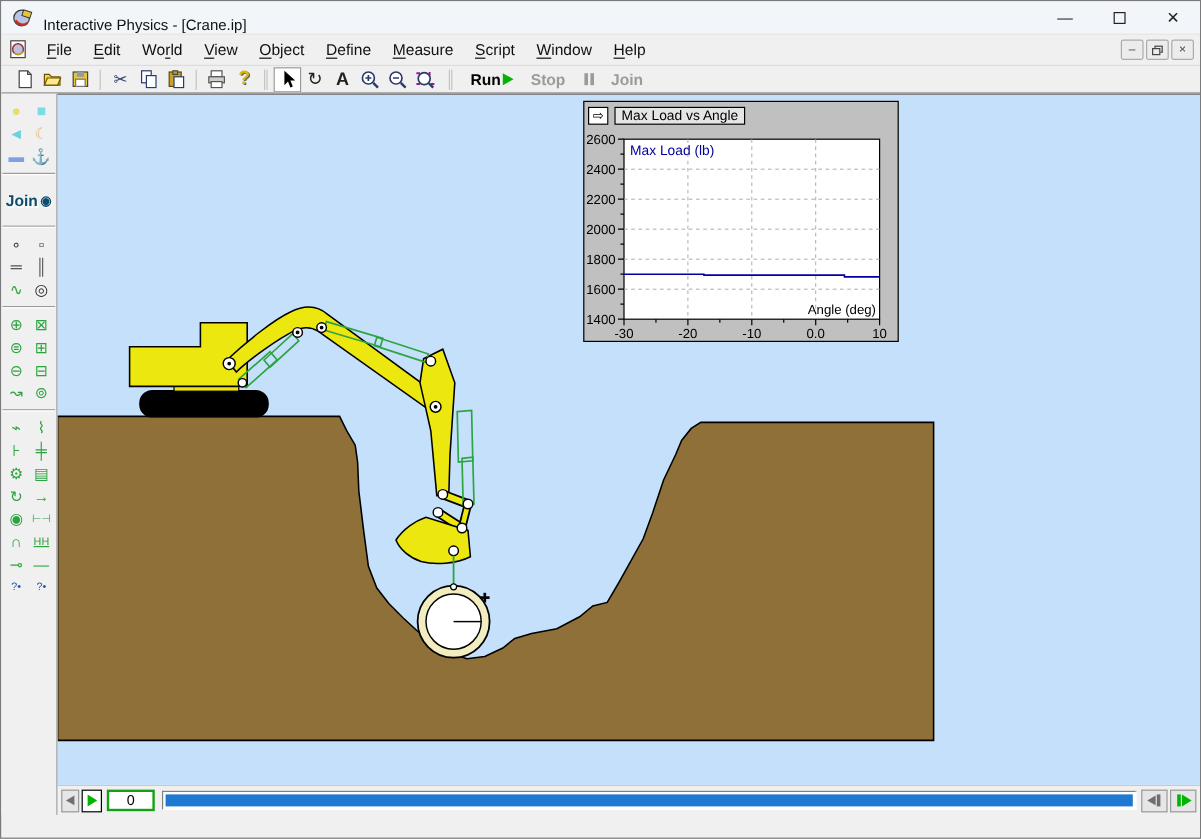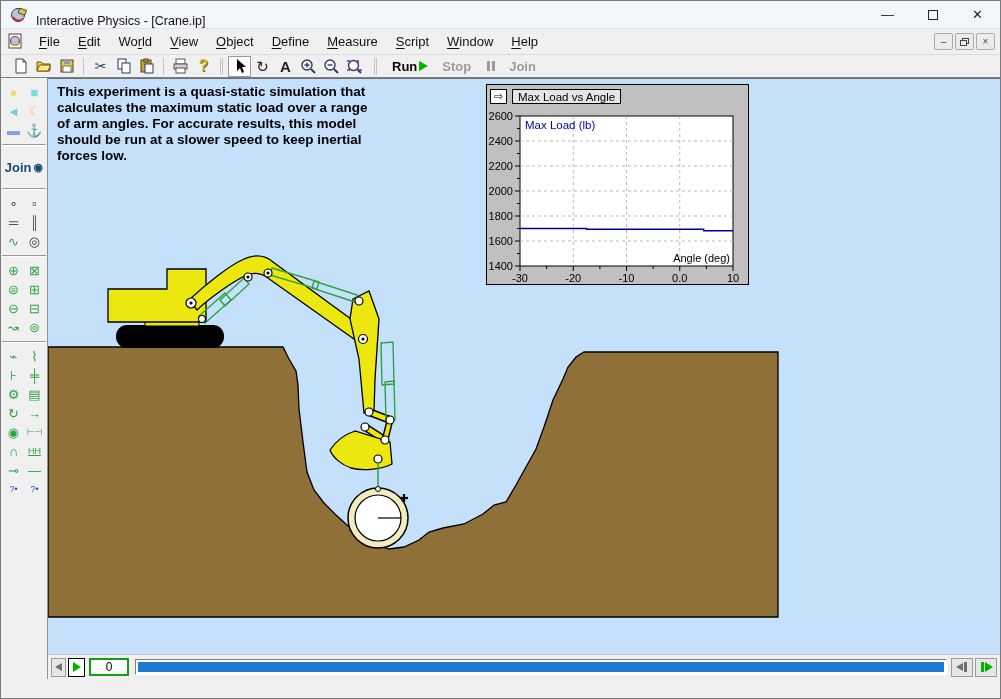--- a/index.html
+++ b/index.html
@@ -350,25 +350,20 @@
             <circle cx="330" cy="439" r="23" fill="#fff" stroke="#000" stroke-width="1.2"></circle>
             <line x1="330" y1="439" x2="353" y2="439" stroke="#000" stroke-width="1.2"></line>
             <circle cx="330" cy="410" r="2.5" fill="#fff" stroke="#000"></circle>
             <g stroke="#000" stroke-width="2.2">
               <line x1="352" y1="419" x2="360" y2="419"></line>
                 <line x1="356" y1="415" x2="356" y2="423"></line>
             </g>
           </g>
         </svg>
 
-        <div class="description">This experiment is a quasi-static simulation that
-calculates the maximum static load over a range
-of arm angles. For accurate results, this model
-should be run at a slower speed to keep inertial
-forces low.</div>
 
         <div class="chart-panel">
           <div class="chart-head">
             <div class="chart-arrow">⇨</div>
             <div class="chart-title">Max Load vs Angle</div>
           </div>
           <svg width="261" height="175" viewBox="0 0 261 175">
               <rect x="33" y="9" width="213" height="150" fill="#fff" stroke="#000"></rect>
               <line x1="28" y1="159" x2="33" y2="159" stroke="#000"></line>
               <text x="26" y="163" text-anchor="end" font-size="11" fill="#000">1400</text>

